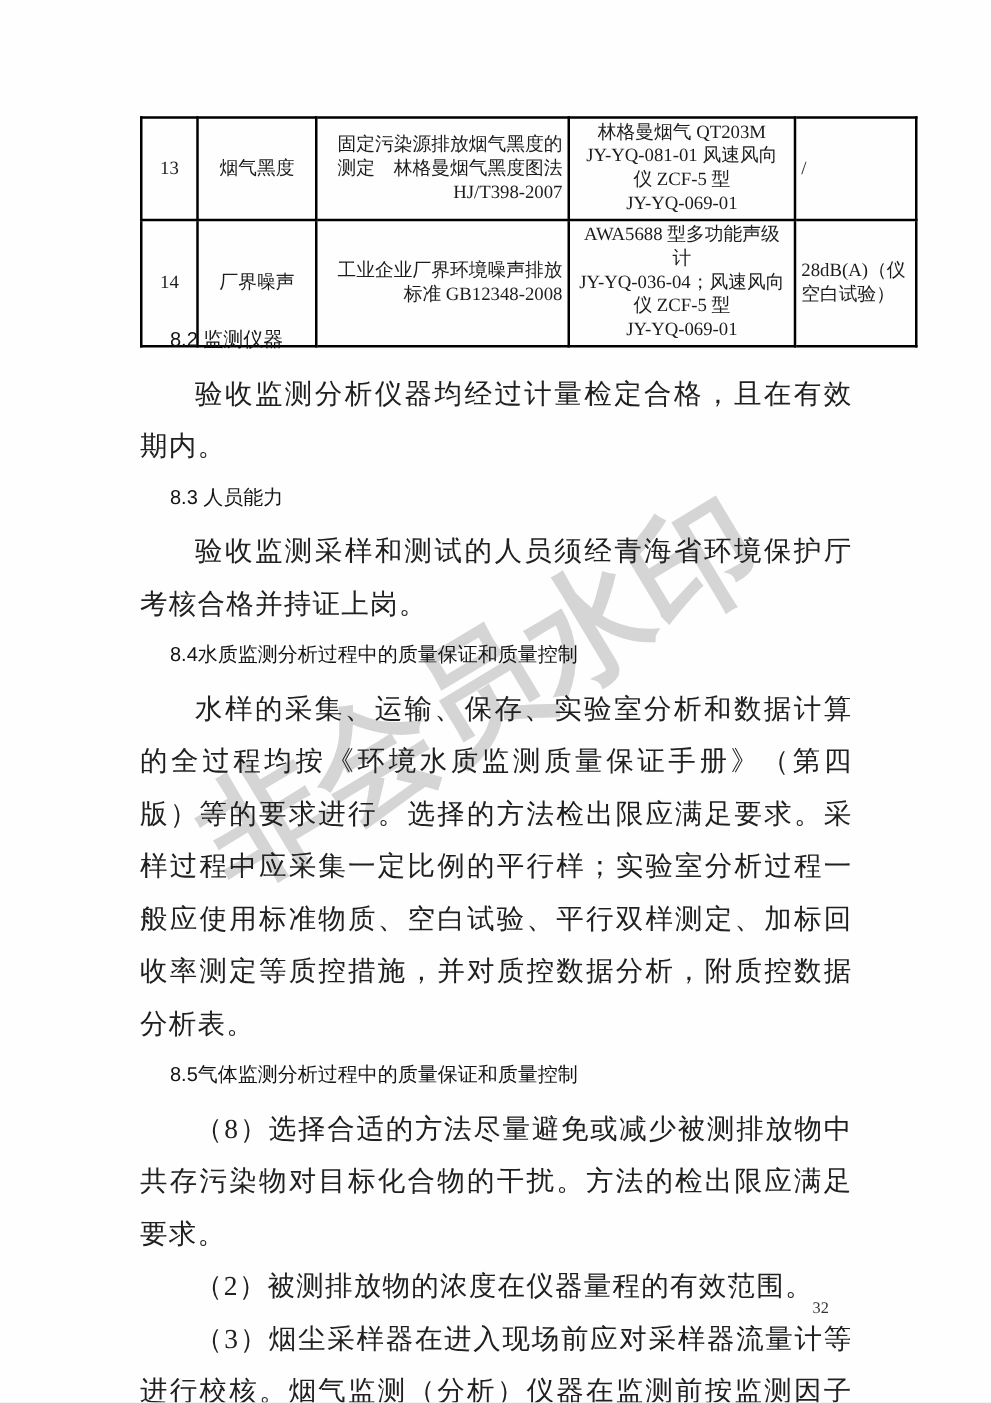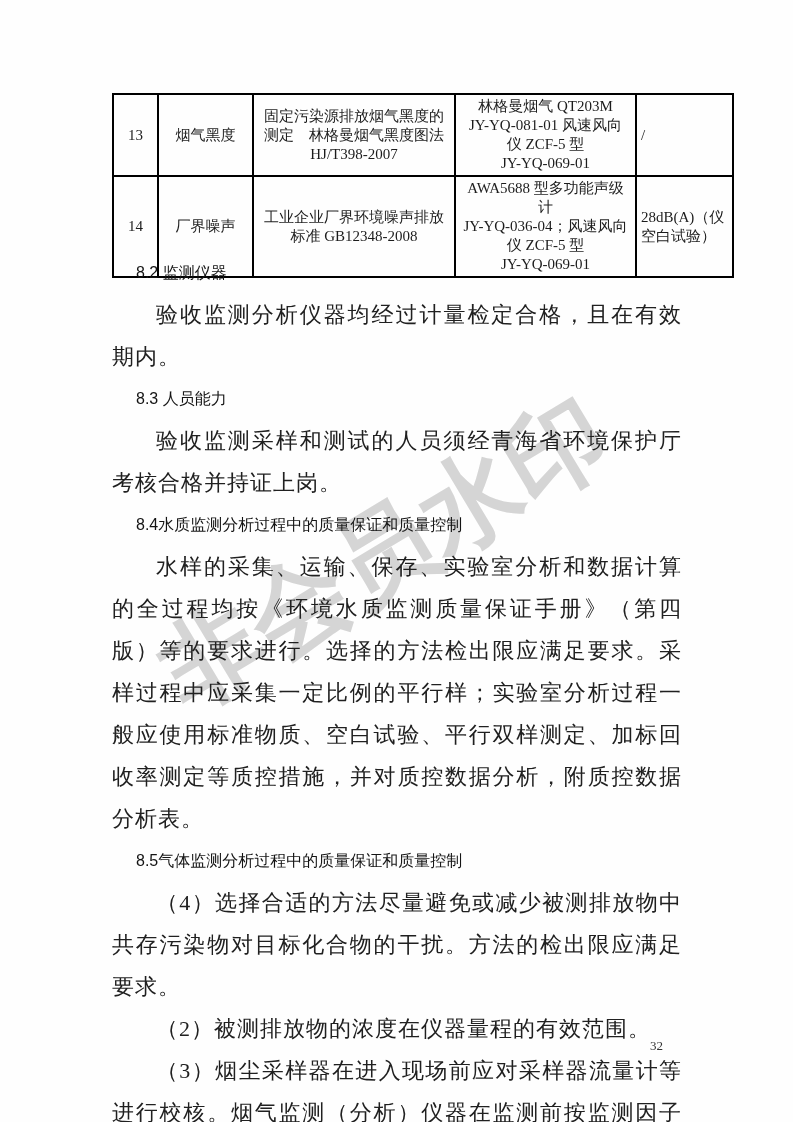--- a/index.html
+++ b/index.html
@@ -45,21 +45,21 @@
   }
   table.monitor td {
     border: 2px solid #000;
     vertical-align: middle;
     padding: 2px 4px;
     overflow: hidden;
   }
   table.monitor tr { height: 77px; }
   td.c-no     { width: 35px;  text-align: center; margin-top: 32px; }
   td.c-item   { width: 85px;  text-align: center; }
-  td.c-method { width: 192px; text-align: center; padding-left: 7px; white-space: pre-line; }
+  td.c-method { width: 192px; text-align: right; padding-left: 7px; white-space: pre-line; }
   td.c-inst   { width: 171px; text-align: center; white-space: pre-line; }
   td.c-limit  { width: 87px;  text-align: left; padding-left: 9px; white-space: pre-line; }
   
   .content {
     position: absolute;
     left: 112px;
     top: 252px;
     width: 570px;
     z-index: 1;
   }
@@ -132,21 +132,21 @@
     <div class="sec-heading">8.2 监测仪器</div>
     <p>验收监测分析仪器均经过计量检定合格，且在有效期内。</p>
 
     <div class="sec-heading">8.3 人员能力</div>
     <p>验收监测采样和测试的人员须经青海省环境保护厅考核合格并持证上岗。</p>
 
     <div class="sec-heading">8.4水质监测分析过程中的质量保证和质量控制</div>
     <p>水样的采集、运输、保存、实验室分析和数据计算的全过程均按《环境水质监测质量保证手册》（第四版）等的要求进行。选择的方法检出限应满足要求。采样过程中应采集一定比例的平行样；实验室分析过程一般应使用标准物质、空白试验、平行双样测定、加标回收率测定等质控措施，并对质控数据分析，附质控数据分析表。</p>
 
     <div class="sec-heading">8.5气体监测分析过程中的质量保证和质量控制</div>
-    <p>（4）选择合适的方法尽量避免或减少被测排放物中共存污染物对目标化合物的干扰。方法的检出限应满足要求。</p>
+    <p>（8）选择合适的方法尽量避免或减少被测排放物中共存污染物对目标化合物的干扰。方法的检出限应满足要求。</p>
     <p>（2）被测排放物的浓度在仪器量程的有效范围。</p>
     <p>（3）烟尘采样器在进入现场前应对采样器流量计等进行校核。烟气监测（分析）仪器在监测前按监测因子分别用标准气体和流量计对其进行校核（标定），在监测时应保证其采样流量的准确。附烟气监测校核质控表。</p>
 
   </div>
 
   <div class="page-number">32</div>
 
 </div>
 
 </body></html>

